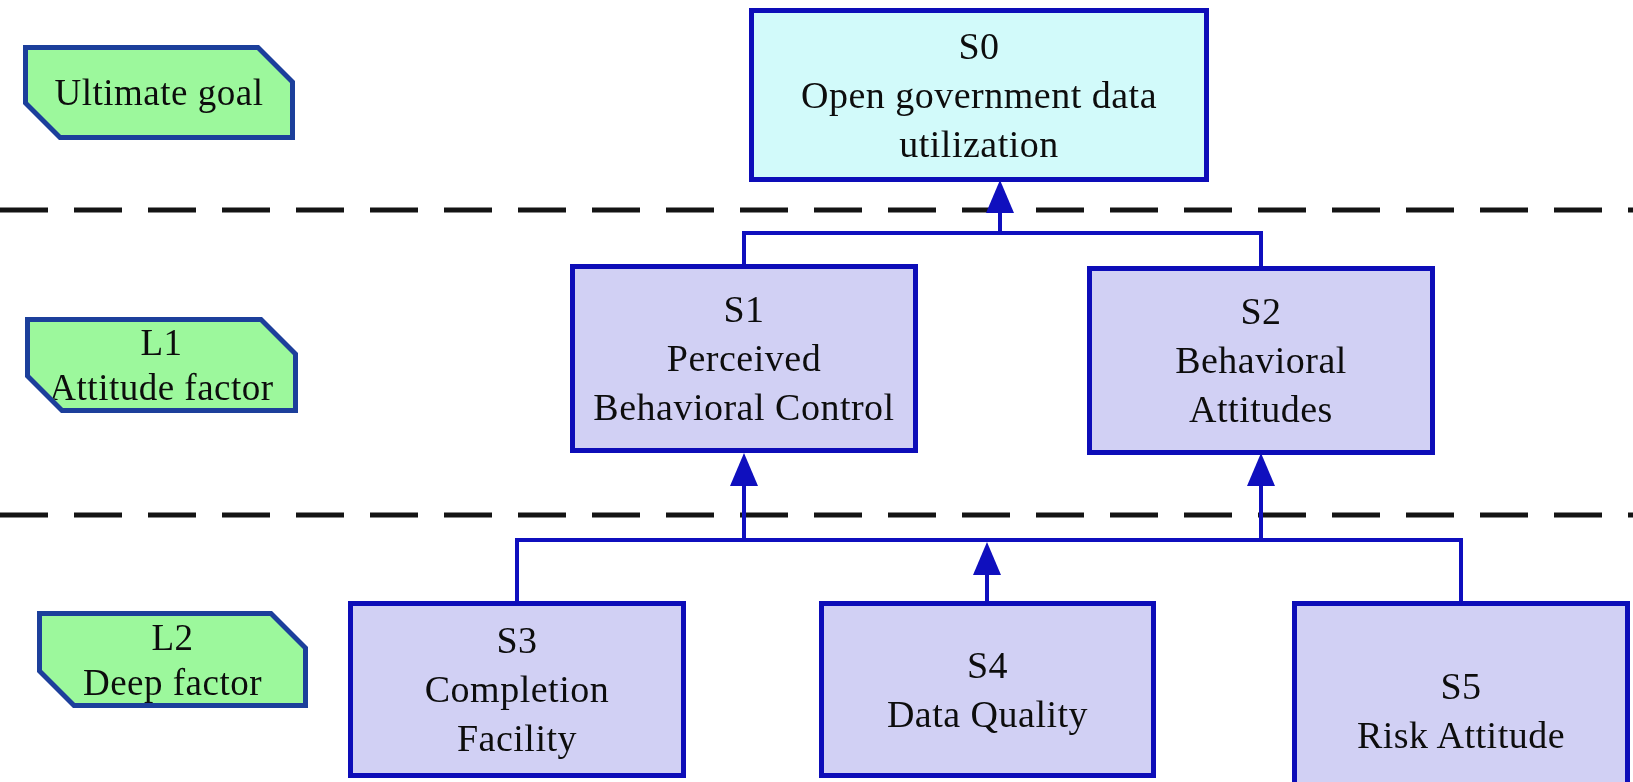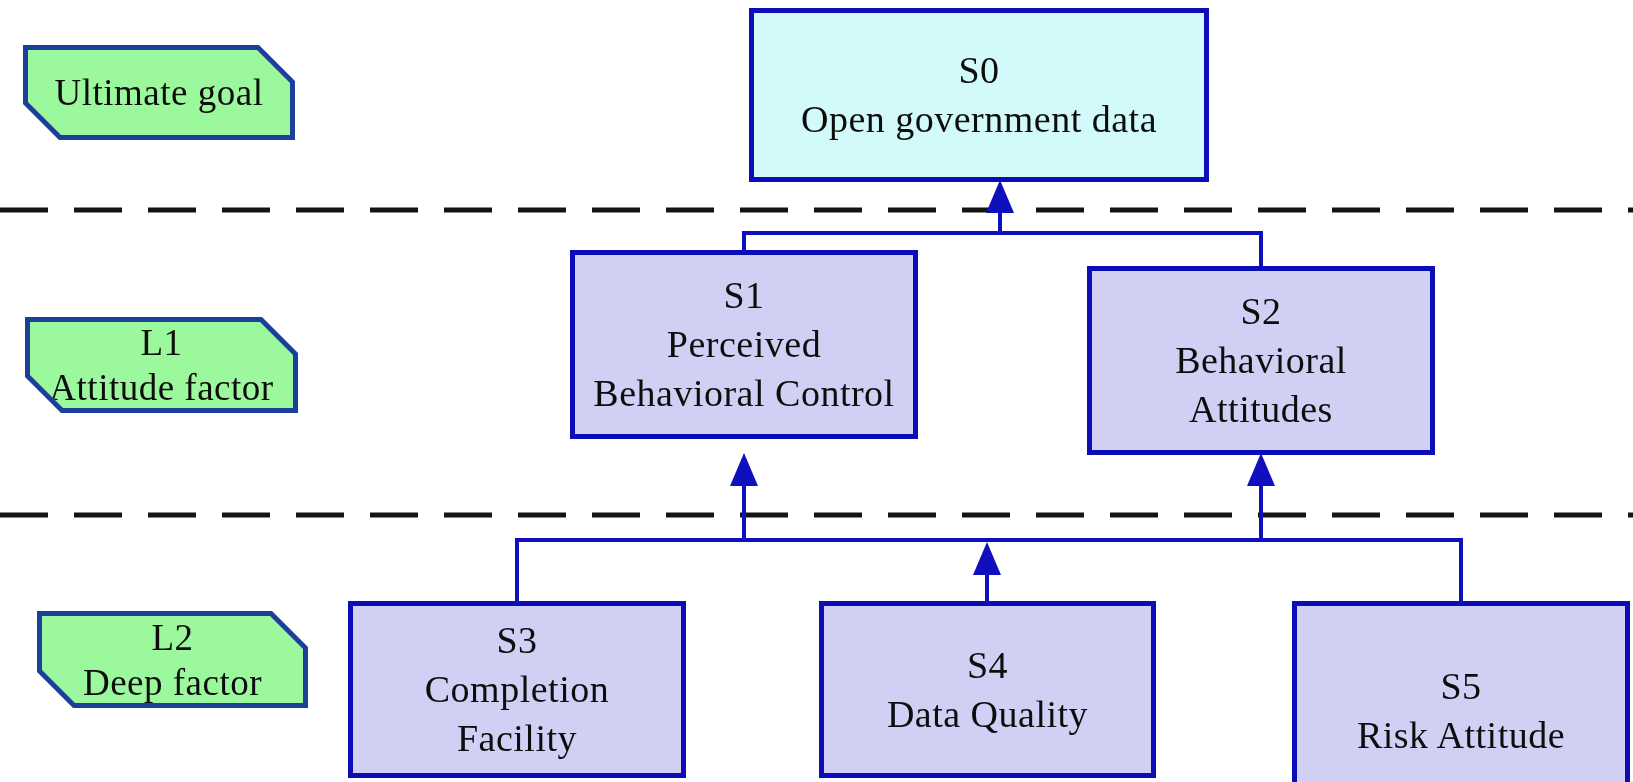--- a/index.html
+++ b/index.html
@@ -83,23 +83,24 @@
   <div class="tag" style="left:37px;top:611px;width:271px;height:97px">
     <div class="tag-inner">
       <div class="line">L2</div>
       <div class="line">Deep factor</div>
     </div>
   </div>
 
   <div class="node goal" style="left:749px;top:8px;width:460px;height:174px">
     <div class="line">S0</div>
     <div class="line">Open government data</div>
+    <div class="line">utilization</div>
   </div>
 
-  <div class="node factor" style="left:570px;top:250px;width:348px;height:189px">
+  <div class="node factor" style="left:570px;top:264px;width:348px;height:189px">
     <div class="line">S1</div>
     <div class="line">Perceived</div>
     <div class="line">Behavioral Control</div>
   </div>
 
   <div class="node factor" style="left:1087px;top:266px;width:348px;height:189px">
     <div class="line">S2</div>
     <div class="line">Behavioral</div>
     <div class="line">Attitudes</div>
   </div>

